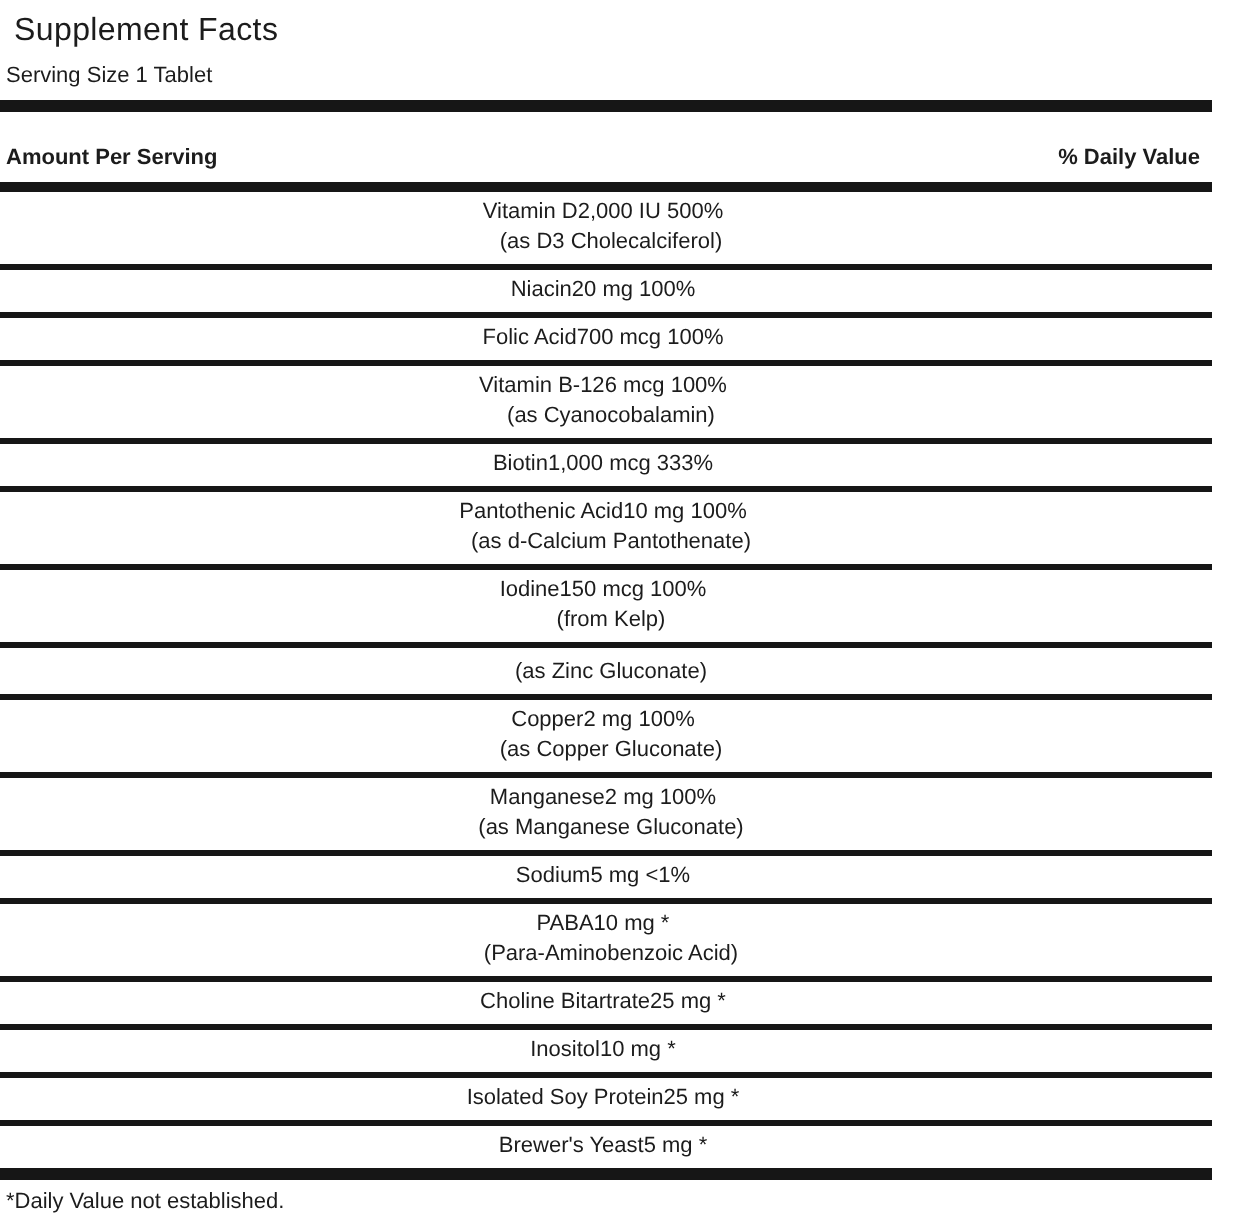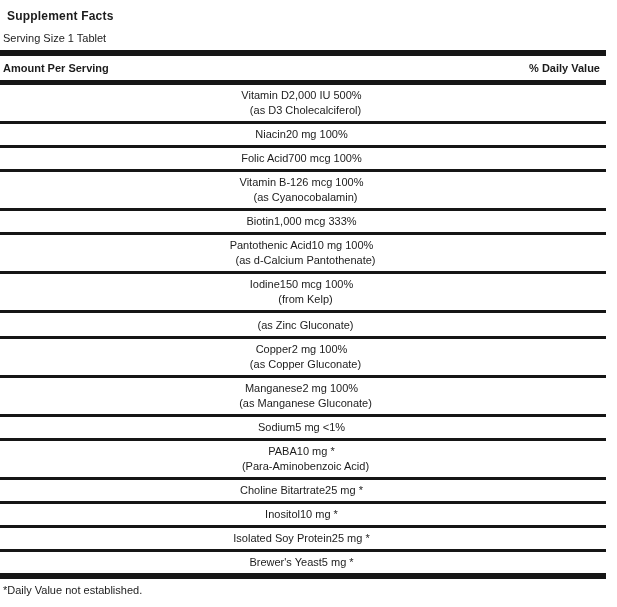--- a/index.html
+++ b/index.html
@@ -13,22 +13,22 @@
   body {
     font-family: "Liberation Sans", "DejaVu Sans", sans-serif;
     color: var(--ink, #1c1c1c);
     -webkit-font-smoothing: antialiased;
   }
   .label {
     width: 606px;
     background: #ffffff;
   }
   .title {
-    font-size: 12px;
-    font-weight: bold;
+    font-size: 16px;
+    font-weight: normal;
     line-height: 18px;
     padding: 7px 0 0 7px;
     letter-spacing: 0.2px;
   }
   .serving {
     font-size: 11px;
     line-height: 13px;
     margin: 7px 0 5px 3px;
   }
   .bar {
@@ -37,21 +37,21 @@
   .bar.thick   { height: 6px; }
   .bar.mid     { height: 5px; }
   .bar.bottom  { height: 6px; }
   .header-row {
     display: flex;
     justify-content: space-between;
     align-items: baseline;
     font-size: 11px;
     font-weight: bold;
     line-height: 13px;
-    padding: 6px 6px 5px 3px;
+    padding: 17px 6px 5px 3px;
   }
   .rows .row + .row {
     border-top: 3px solid var(--rule, #161616);
   }
   .row {
     padding: 4px 6px 4px 3px;
   }
   .row-main {
     display: flex;
     justify-content: center;

